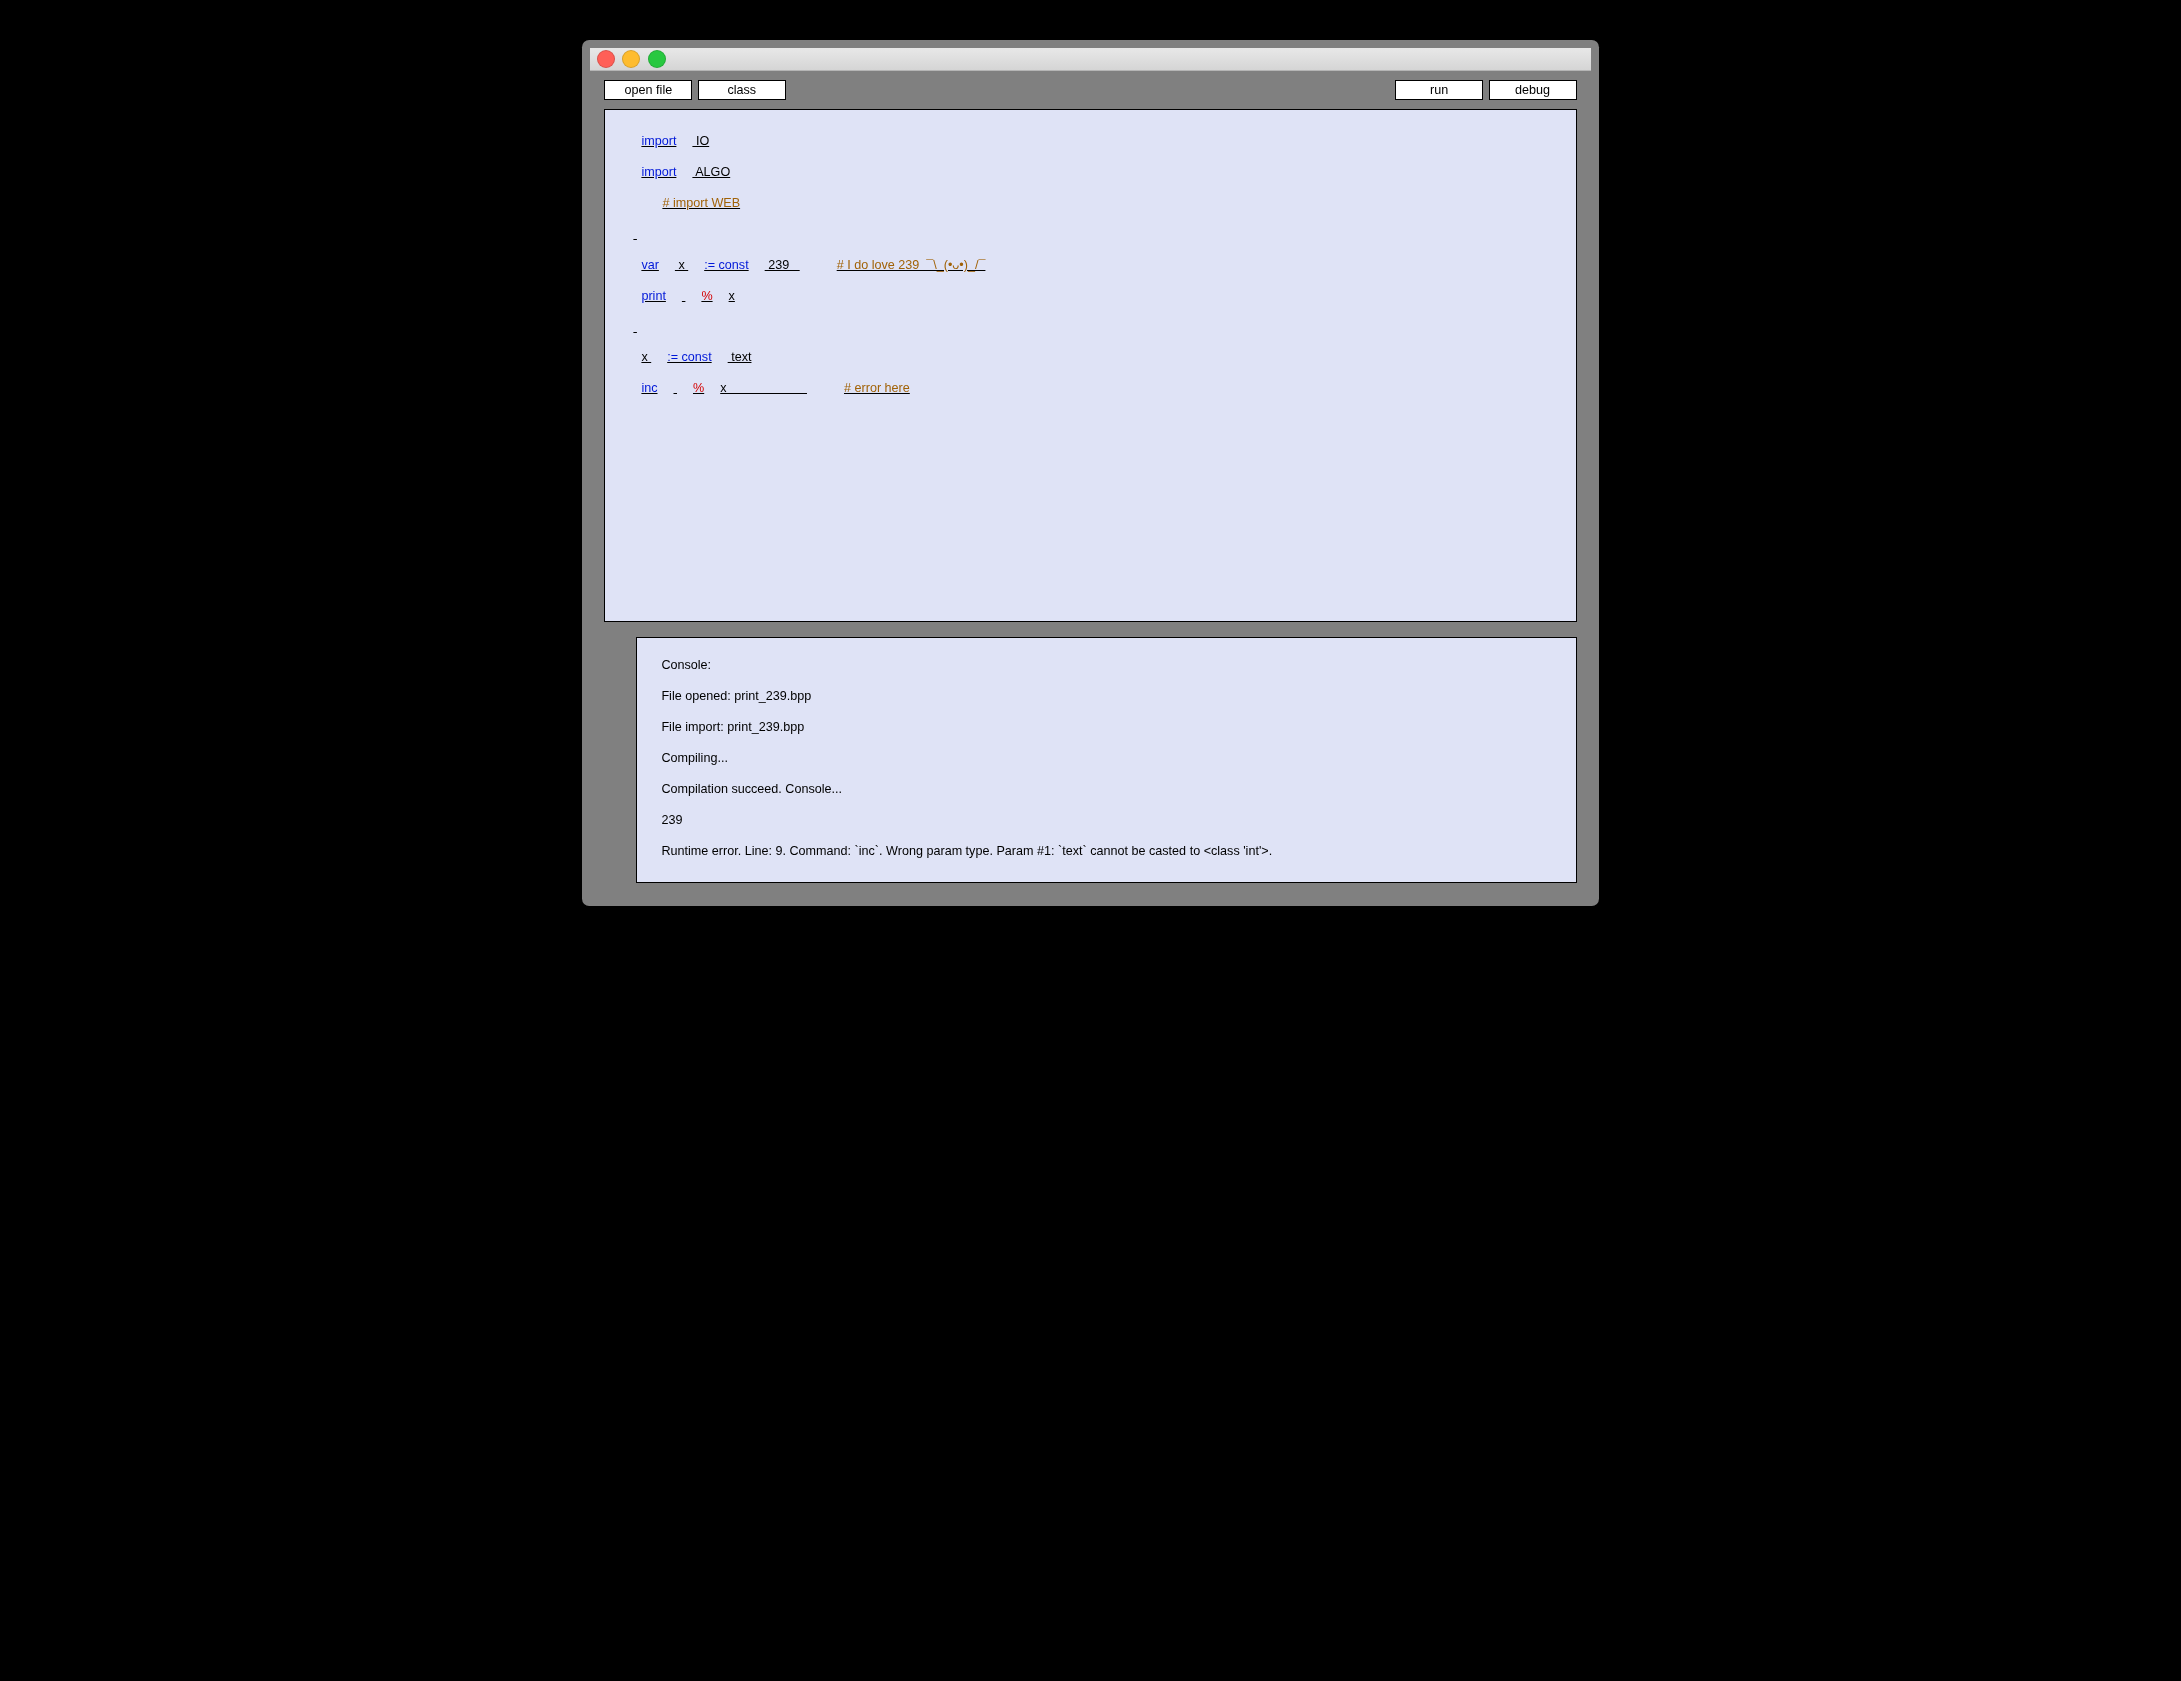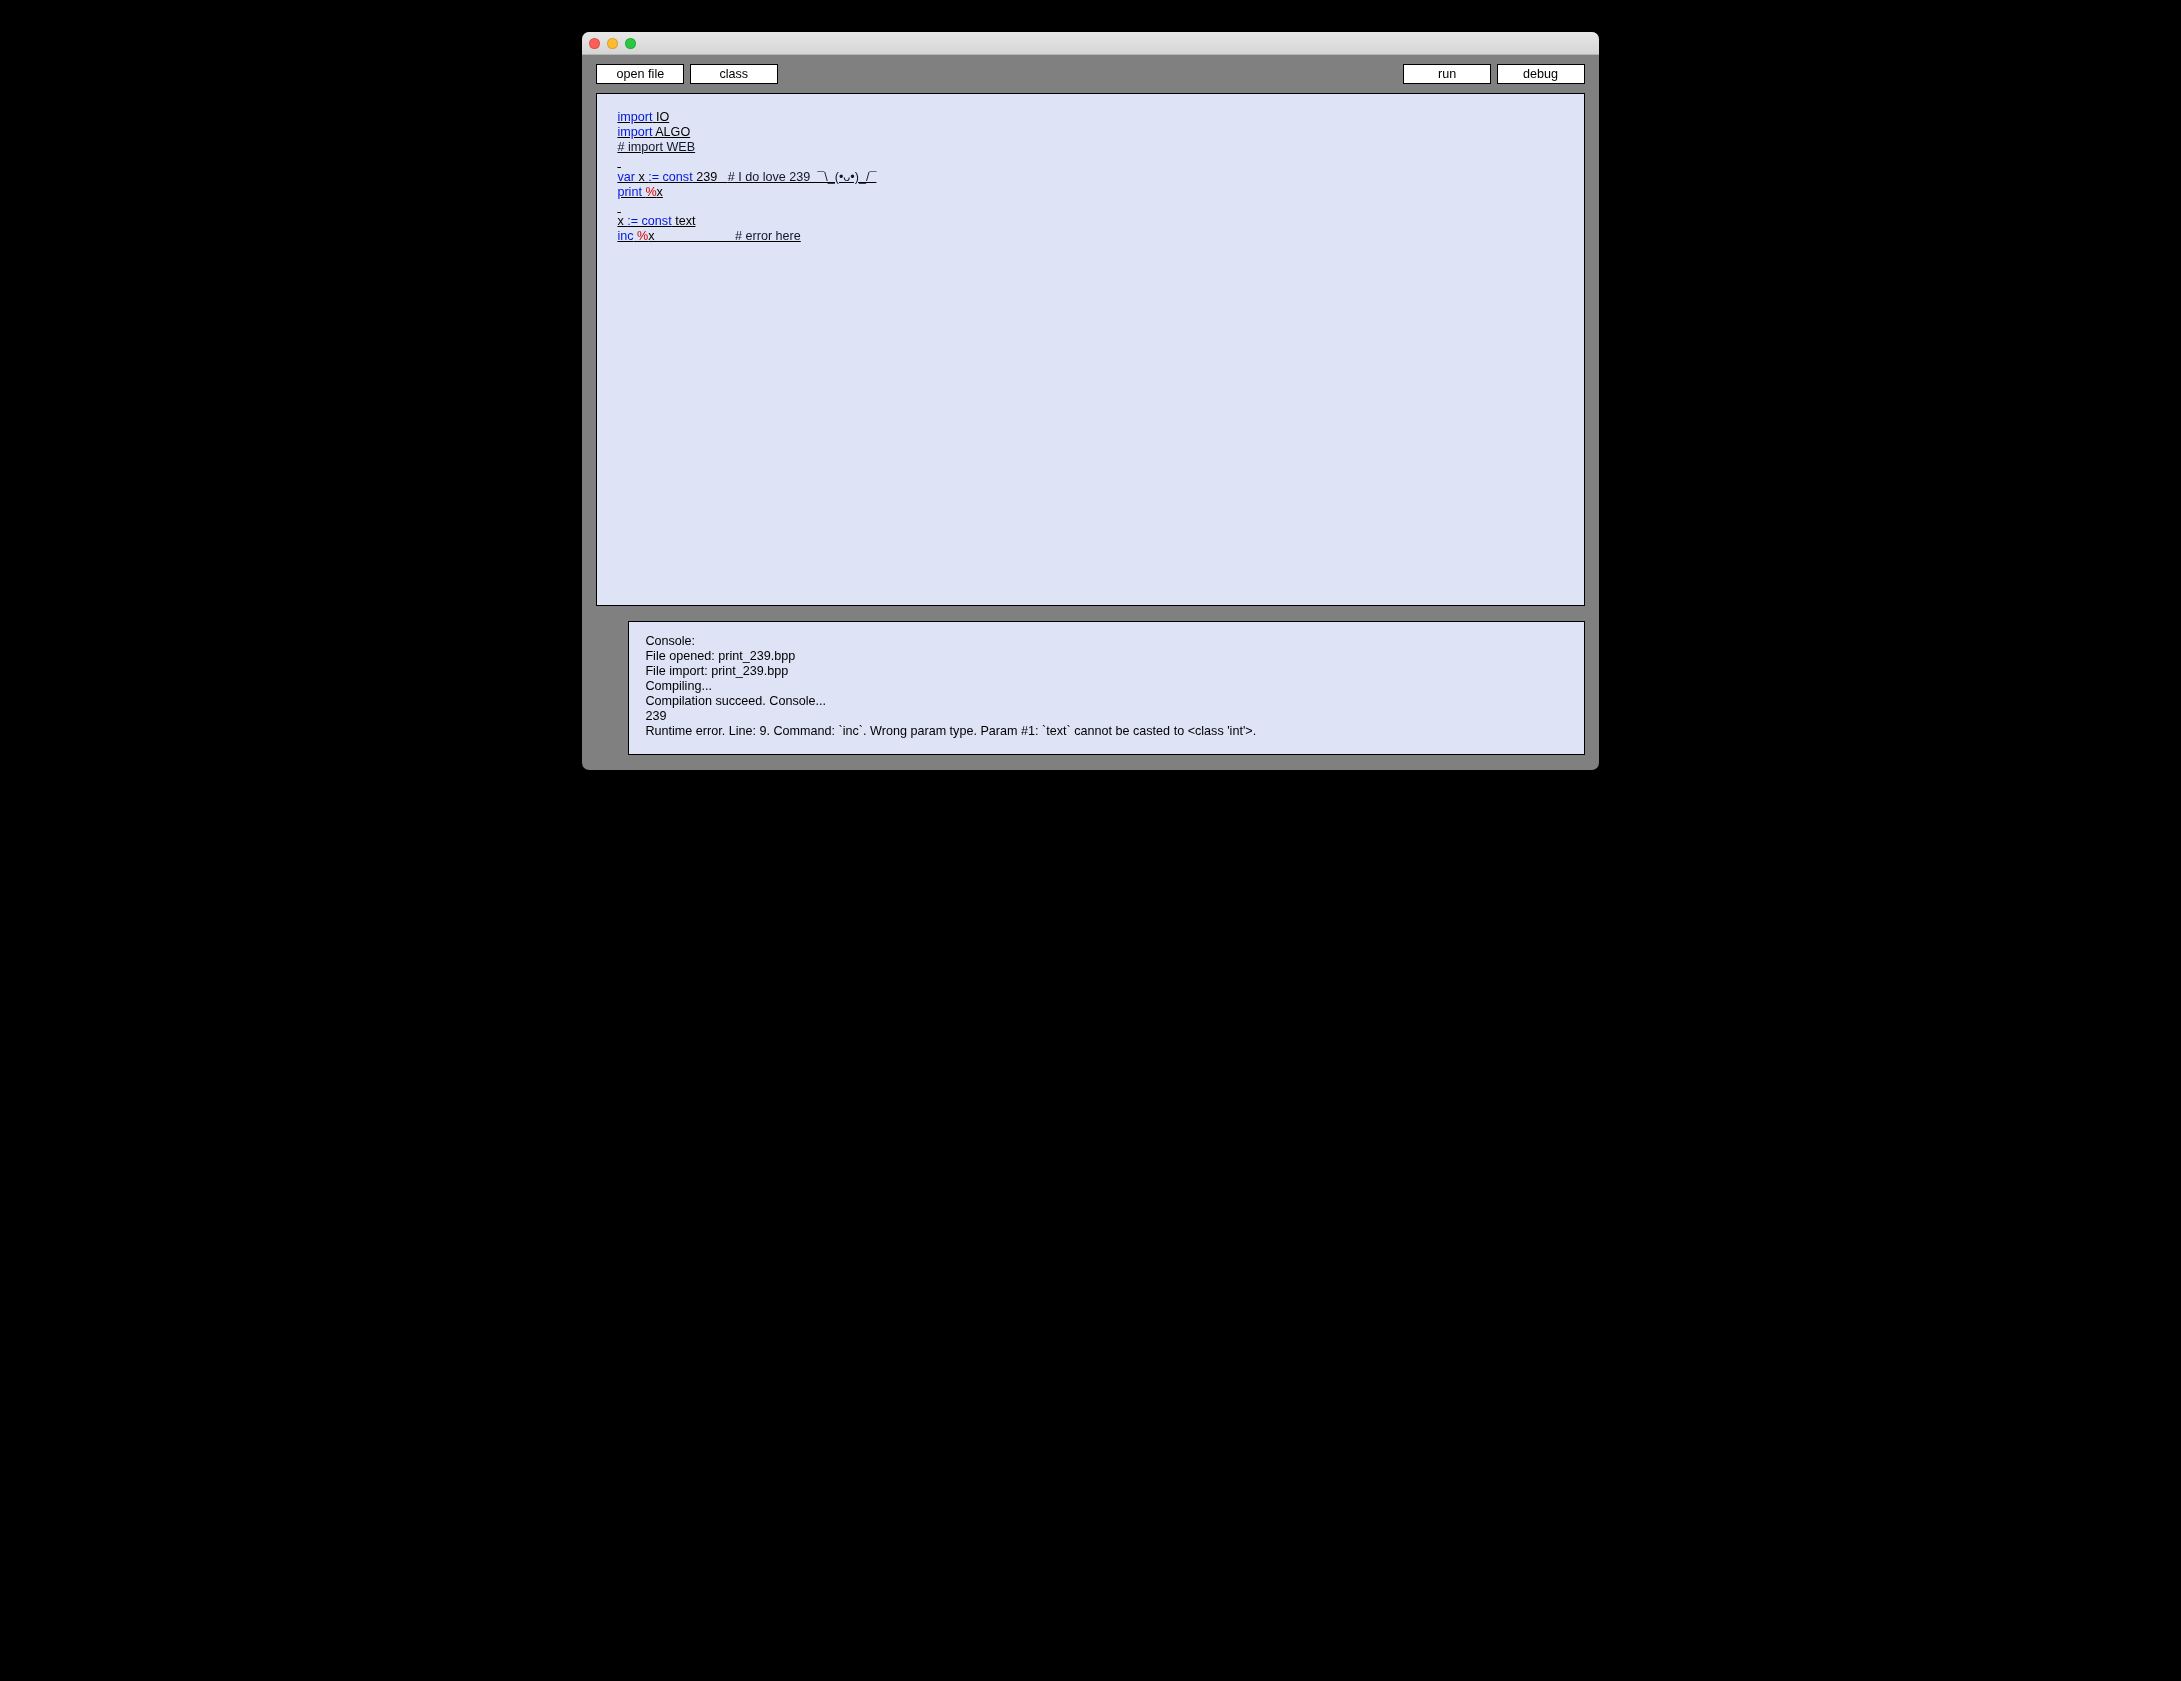--- a/index.html
+++ b/index.html
@@ -1,15 +1,15 @@
 <!DOCTYPE html>
 <html style="font-size:14.4px"><head>
 <meta charset="utf-8">
 <style>
-  * { box-sizing: border-box; margin: 0; padding: 0; }
+  * { box-sizing: border-box; margin: 0; padding: 8px; }
   html, body { width: 100%; height: 100%; }
   body {
     background: #000;
     font-family: -apple-system, BlinkMacSystemFont, "Helvetica Neue", Arial, sans-serif;
     font-size: 12.6px;
     display: flex;
     align-items: flex-start;
     justify-content: center;
     padding-top: 32px;
   }
@@ -68,21 +68,21 @@
     font-family: -apple-system, BlinkMacSystemFont, "Helvetica Neue", Arial, sans-serif;
     font-size: 12.6px;
     line-height: 1.18;
     color: #000;
     white-space: pre;
     overflow: auto;
     text-decoration: underline;
   }
   .tok-kw { color: #0018d8; }
   .tok-pct { color: #d40000; }
-  .tok-cm { color: #0f172a; }
+  .tok-cm { color: #a16207; margin-left: 21px; }
 
   .console-wrap {
     padding: 5.4px 14.4px 14.4px 14.4px;
   }
   .console {
     background: #dfe3f6;
     border: 0.9px solid #000;
     padding: 12.6px 16px 16px 16px;
     font-family: -apple-system, BlinkMacSystemFont, "Helvetica Neue", Arial, sans-serif;
     font-size: 12.6px;

